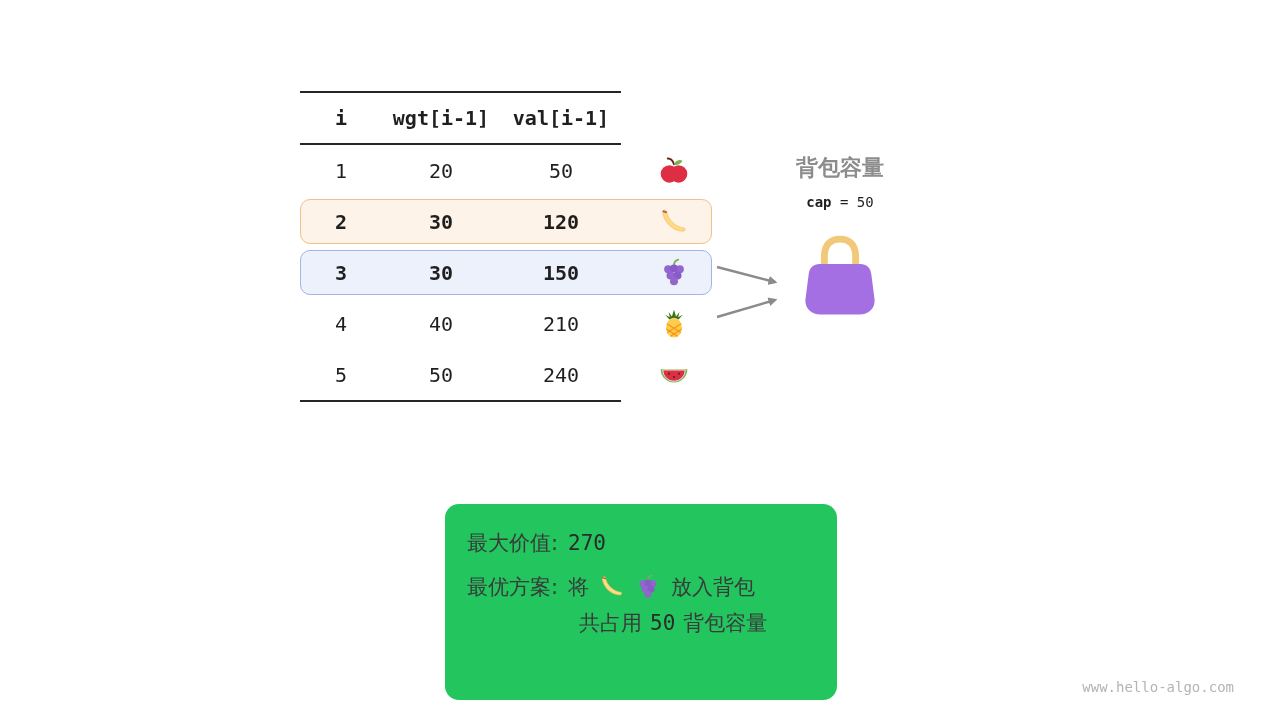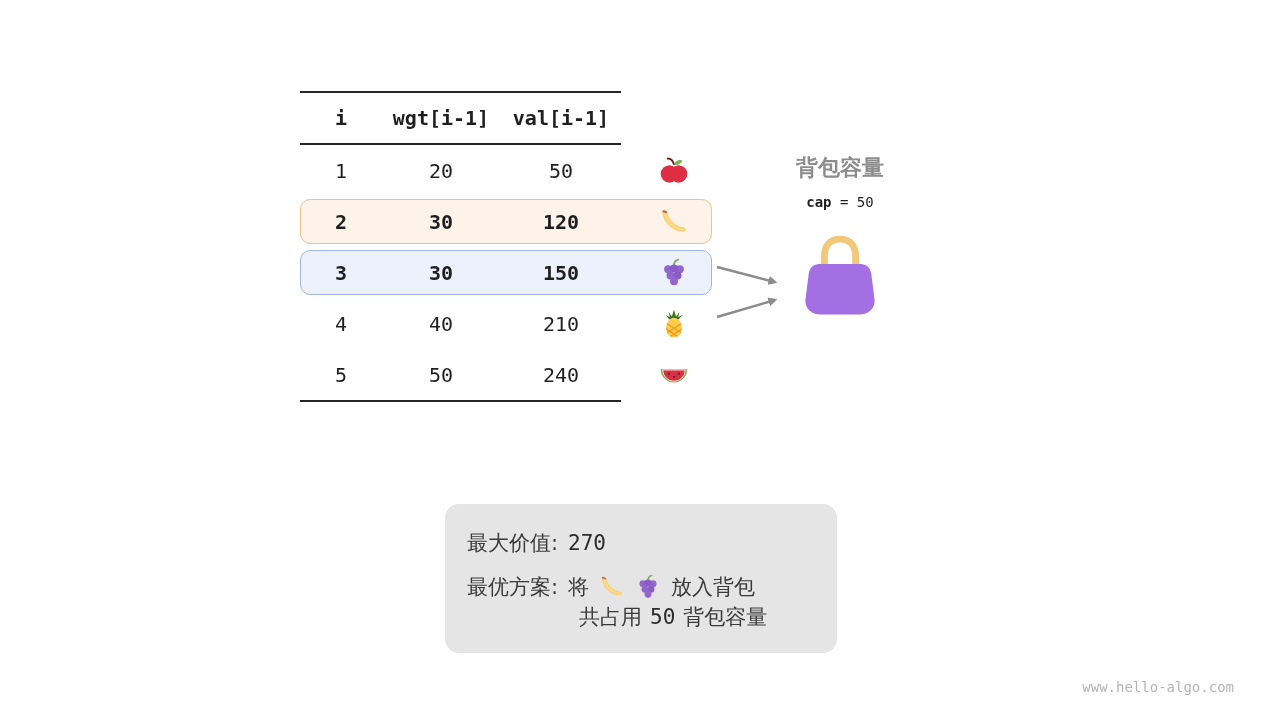--- a/index.html
+++ b/index.html
@@ -49,30 +49,30 @@
 
   
   .capacity { position: absolute; left: 760px; top: 155px; width: 160px; text-align: center; }
   .cap-title { font-weight: 700; font-size: 22px; color: #8c8c8c; line-height: 26px; margin-bottom: 8px; }
   .cap-line { font-size: 14px; line-height: 26px; color: #1f1f1f; }
   .cap-line b { font-weight: 700; }
   .bag { display: block; margin: 14px auto 0 auto; }
 
   
   .result-box {
-    position: absolute; left: 445px; top: 504px; width: 392px; height: 149px;
-    background: #e5e5e5; border-radius: 14px; padding: 24px 0 0 22px;
+    position: absolute; left: 445px; top: 504px; width: 392px; height: 196px;
+    background: #22c55e; border-radius: 14px; padding: 24px 0 0 22px;
   }
   .rline {
     display: flex; align-items: center; gap: 10px;
     height: 30px; font-size: 21px; color: #3a3a3a;
   }
   .rline .val { font-size: 21px; color: #2b2b2b; }
   .rline1 { margin-bottom: 14px; }
-  .rline2 { }
+  .rline2 { margin-bottom: 6px; }
   .rline3 { margin-left: 112px; gap: 8px; }
 
   
   .watermark {
     position: absolute; right: 46px; top: 679px;
     font-size: 14px; color: #b4b4b4;
   }
 </style>
 </head>
 <body>

